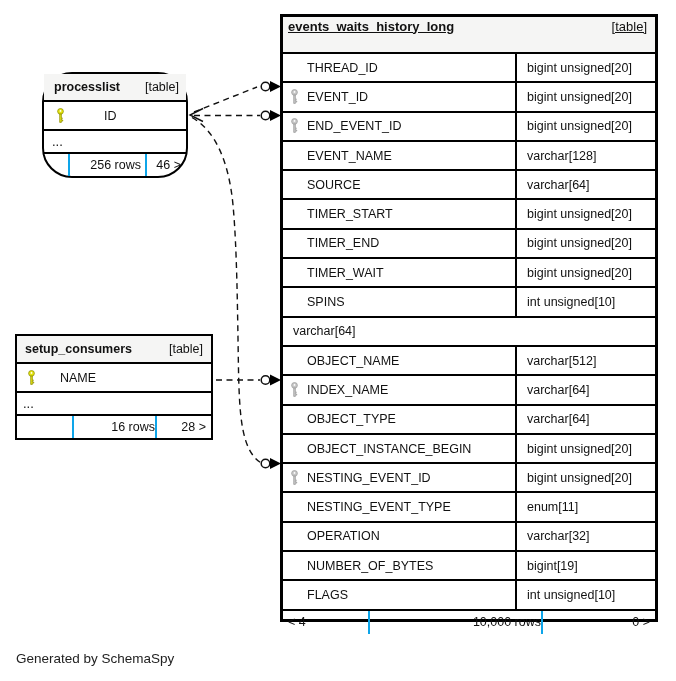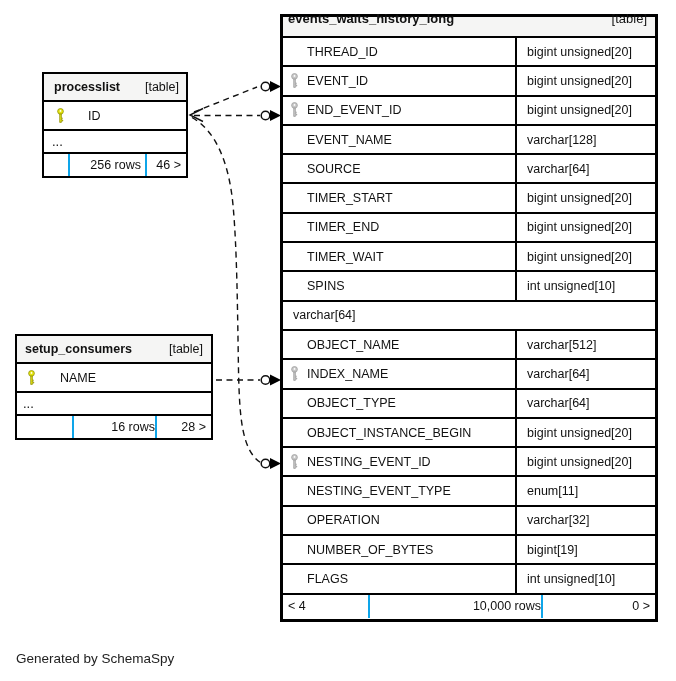--- a/index.html
+++ b/index.html
@@ -22,21 +22,21 @@
   .cell{box-sizing:border-box;height:100%;display:flex;align-items:center;}
   .name-cell{position:relative;}
   .type-cell{padding-left:10px;}
   .key-ico{position:absolute;top:50%;transform:translateY(-50%);width:9px;height:16px;}
   .dots-row{border-bottom:2px solid #000;display:flex;align-items:center;font-size:13px;box-sizing:border-box;}
   .tfoot{display:flex;font-size:12.5px;box-sizing:border-box;}
   .tfoot .fcell{box-sizing:border-box;display:flex;align-items:center;height:100%;}
   .bdr{border-right:2px solid #0ea5e9;}
   .ar{justify-content:flex-end;}
   
-  .main .tbl-header{height:21px;padding:0 8px 17px 5px;}
+  .main .tbl-header{height:37px;padding:0 8px 17px 5px;text-decoration:underline;}
   .main .row{height:29.3px;}
   .main .name-cell{width:234px;border-right:2px solid #000;padding-left:24px;}
   .main .key-ico{left:7px;}
   .main .type-cell{flex:1;}
   .main .tfoot{height:23px;}
   
   .small .tbl-header{height:28px;}
   .small .row{height:29px;width:100%;}
   .small .dots-row{height:23px;}
   .small .tfoot{height:22px;}
@@ -218,27 +218,27 @@
         <div class="cell type-cell">int unsigned[10]</div>
       </div>
     </div>
   <div class="tfoot">
     <div class="fcell bdr" style="width:87px;padding-left:5px;">&lt; 4</div>
     <div class="fcell bdr ar" style="width:173px;">10,000 rows</div>
     <div class="fcell ar" style="flex:1;padding-right:5px;">0 &gt;</div>
   </div>
 </div>
 
-<div class="tbl small" style="left:42px;top:72px;width:146px;height:106px;">
+<div class="tbl small" style="left:42px;top:72px;width:146px;height:106px;border-radius:30px;">
   <div class="tbl-header" style="padding:0 7px 0 10px;font-size:12.5px;">
     <span class="tbl-title">processlist</span>
     <span class="tbl-badge">[table]</span>
   </div>
   <div class="row">
-    <div class="cell name-cell" style="width:100%;padding-left:44px;">
+    <div class="cell name-cell" style="width:100%;padding-left:60px;">
       <svg class="key-ico" style="left:12px;" viewBox="0 0 11 20">
         <g fill="#e4e410" stroke="#8a8a00" stroke-width="0.9">
           <circle cx="5.5" cy="4.2" r="3.6"></circle>
           <path d="M4.5 7.5 L4.5 18 L6.6 18 L6.6 16.4 L8.3 16.4 L8.3 15 L6.6 15 L6.6 13.6 L7.6 13.6 L7.6 12.3 L6.6 12.3 L6.6 7.5 Z"></path>
         </g>
         <circle cx="5.5" cy="3.7" r="1.1" fill="#fff" stroke="none"></circle>
       </svg>
       <span>ID</span>
     </div>
   </div>

